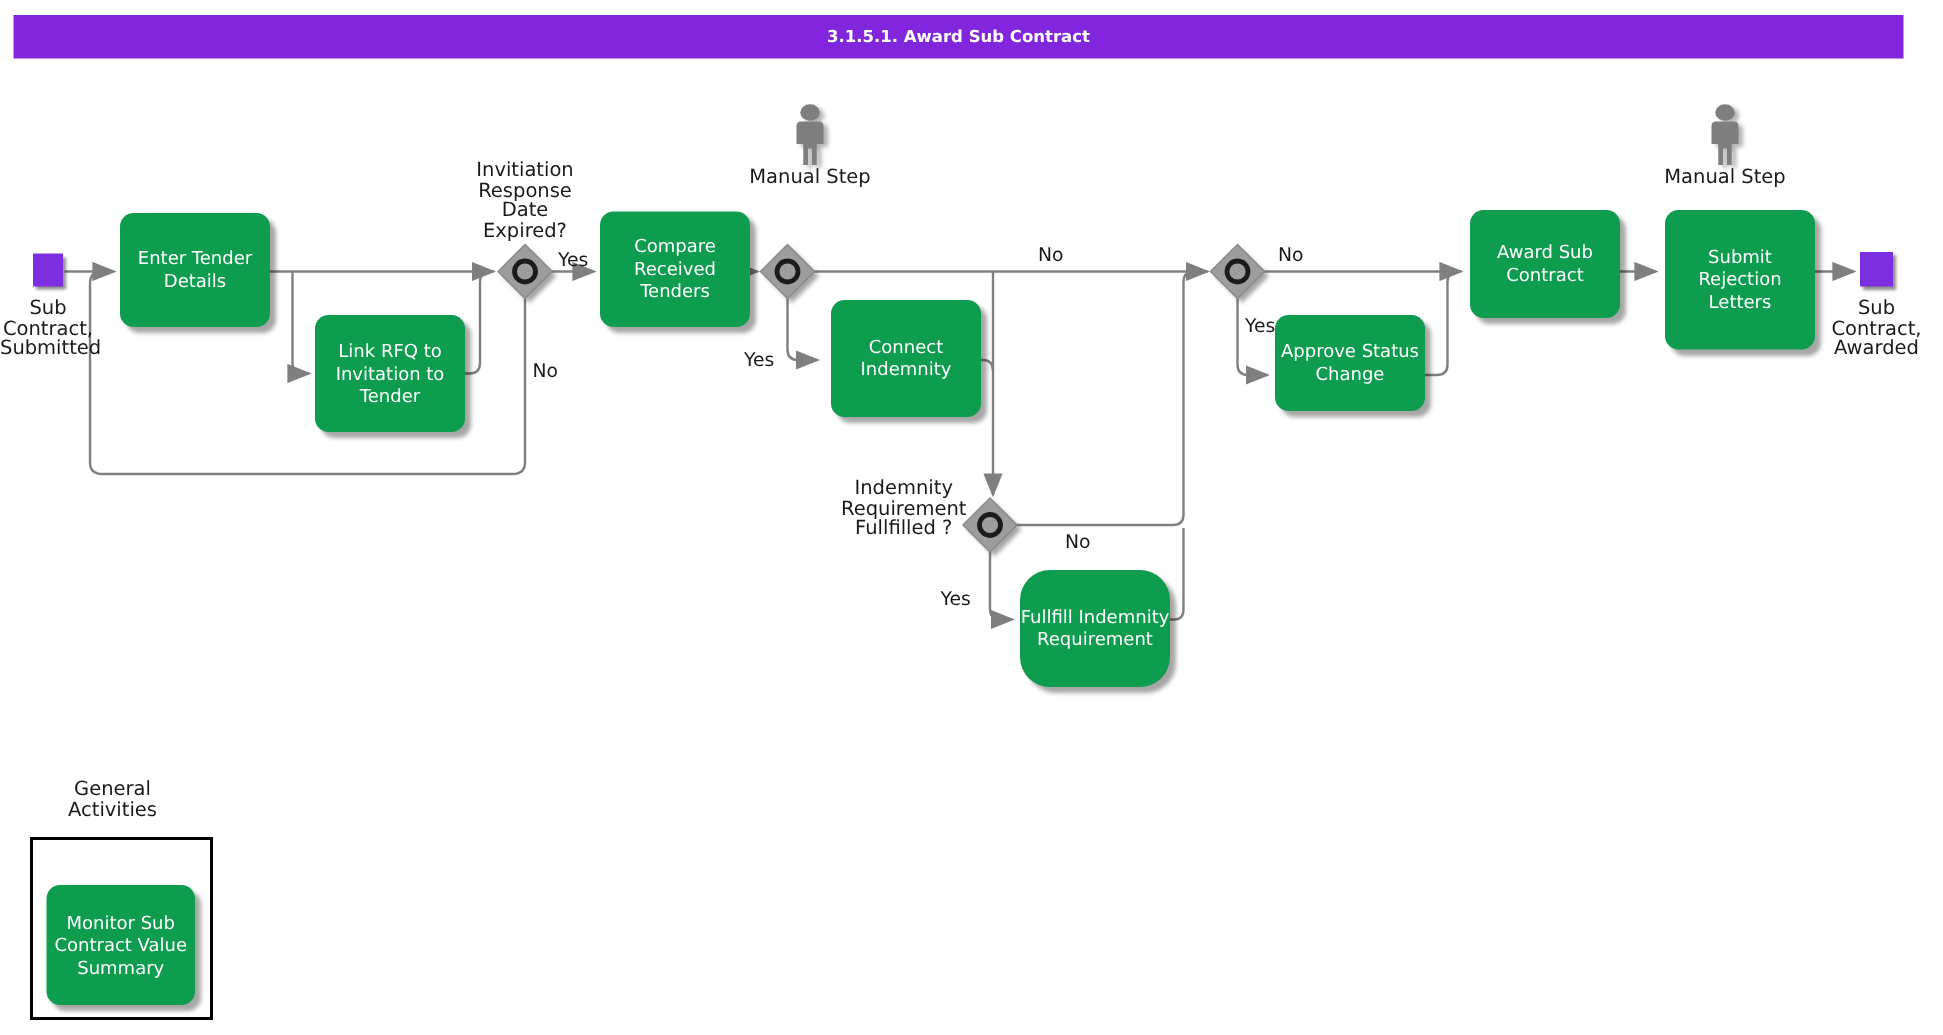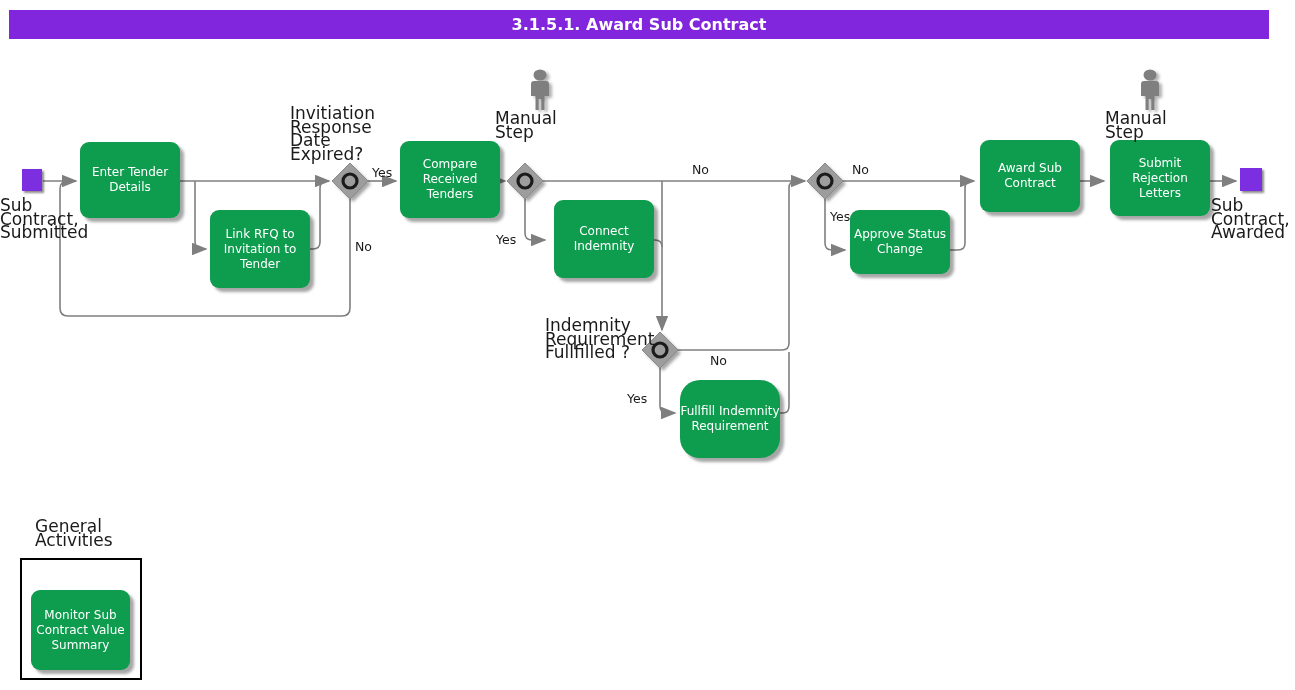--- a/index.html
+++ b/index.html
@@ -1,36 +1,36 @@
 <!DOCTYPE html>
 <html><head>
 <meta charset="utf-8">
 <style>
   html,body{margin:0;padding:0;background:#ffffff;}
   body{font-family:"DejaVu Sans","Liberation Sans",sans-serif;}
   #canvas{position:relative;width:1295px;height:690px;background:#fff;overflow:hidden;}
   #wires{position:absolute;left:0;top:0;}
   .titlebar{
     position:absolute;left:9px;top:10px;width:1260px;height:29px;
-    background:#8226DE;color:#fff;font-weight:bold;font-size:16px;
+    background:#8226DE;color:#fff;font-weight:bold;font-size:11px;
     display:flex;align-items:center;justify-content:center;
   }
   .task{
     position:absolute;background:#0E9C4E;color:#fff;border-radius:9px;
     display:flex;align-items:center;justify-content:center;text-align:center;
     font-size:12px;line-height:15px;white-space:pre-line;
     box-shadow:4px 4px 3px rgba(0,0,0,0.35);cursor:pointer;
   }
   .event{
     position:absolute;width:20px;height:22px;background:#7C2FE0;
     box-shadow:2px 2px 2px rgba(0,0,0,0.45);
   }
   .lbl{
-    position:absolute;color:#1a1a1a;font-size:17px;line-height:13.5px;
-    white-space:pre-line;
+    position:absolute;color:#1a1a1a;font-size:13px;line-height:13.5px;
+    text-align:center;white-space:pre-line;
   }
   .flowlbl{
     position:absolute;color:#1a1a1a;font-size:12.5px;white-space:nowrap;
   }
   .ga-box{
     position:absolute;left:20px;top:558px;width:122px;height:122px;
     border:2px solid #000;background:#fff;box-sizing:border-box;
   }
 </style>
 </head>
@@ -134,21 +134,21 @@
 Received
 Tenders</div>
   <div class="task" style="left:518px;top:200px;width:100px;height:78px;margin-left:36px;">Connect
 Indemnity</div>
   <div class="task" style="left:680px;top:380px;width:100px;height:78px;border-radius:20px;">Fullfill Indemnity
 Requirement</div>
   <div class="task" style="left:850px;top:210px;width:100px;height:64px;">Approve Status
 Change</div>
   <div class="task" style="left:980px;top:140px;width:100px;height:72px;">Award Sub
 Contract</div>
-  <div class="task" style="left:1110px;top:140px;width:100px;height:76px;">Submit
+  <div class="task" style="left:1110px;top:140px;width:100px;height:93px;">Submit
 Rejection Letters</div>
 
   <div class="lbl" style="left:290px;top:107px;width:120px;">Invitiation
 Response
 Date
 Expired?</div>
   <div class="lbl" style="left:545px;top:319px;width:115px;">Indemnity
 Requirement
 Fullfilled ?</div>
 

